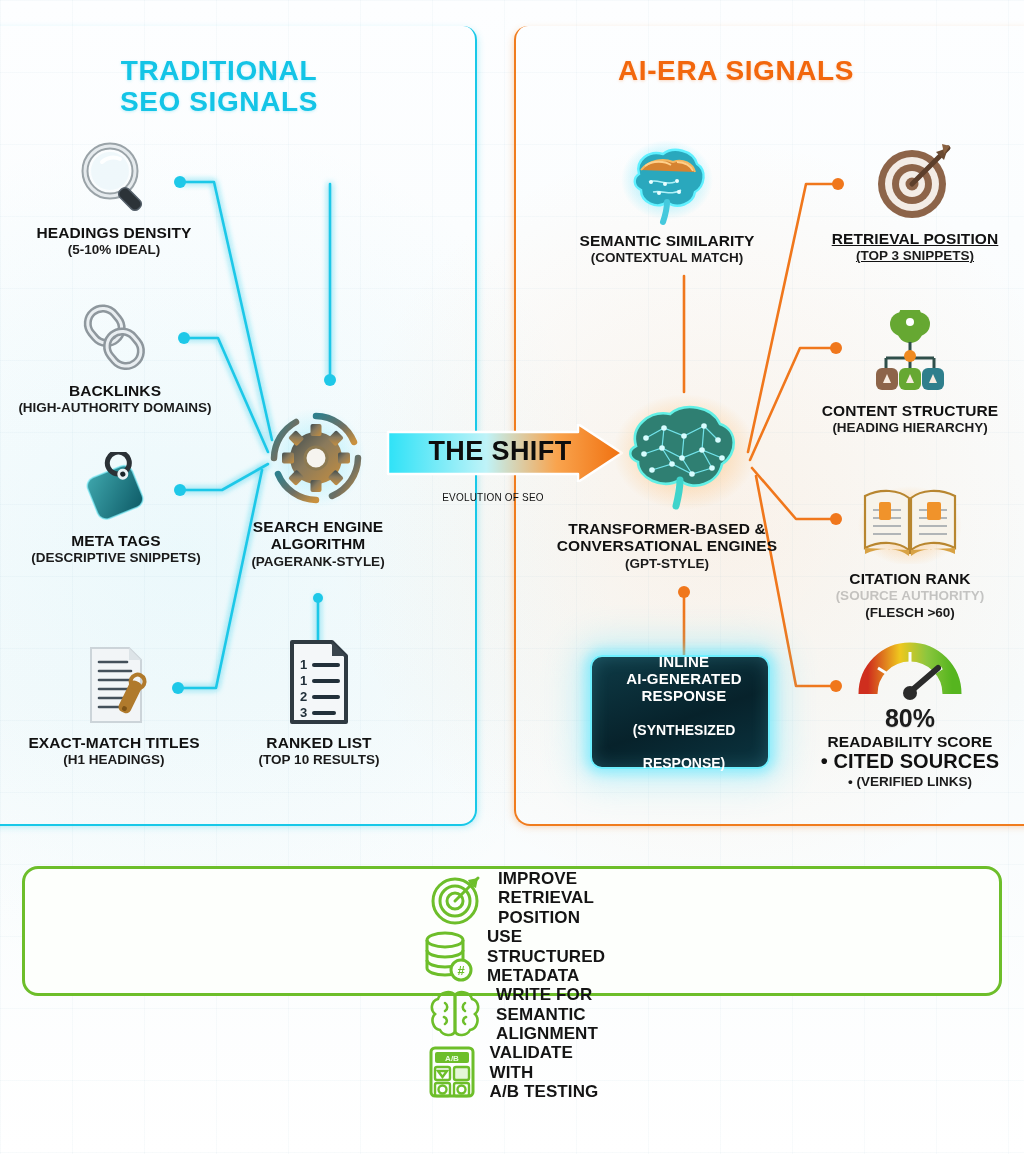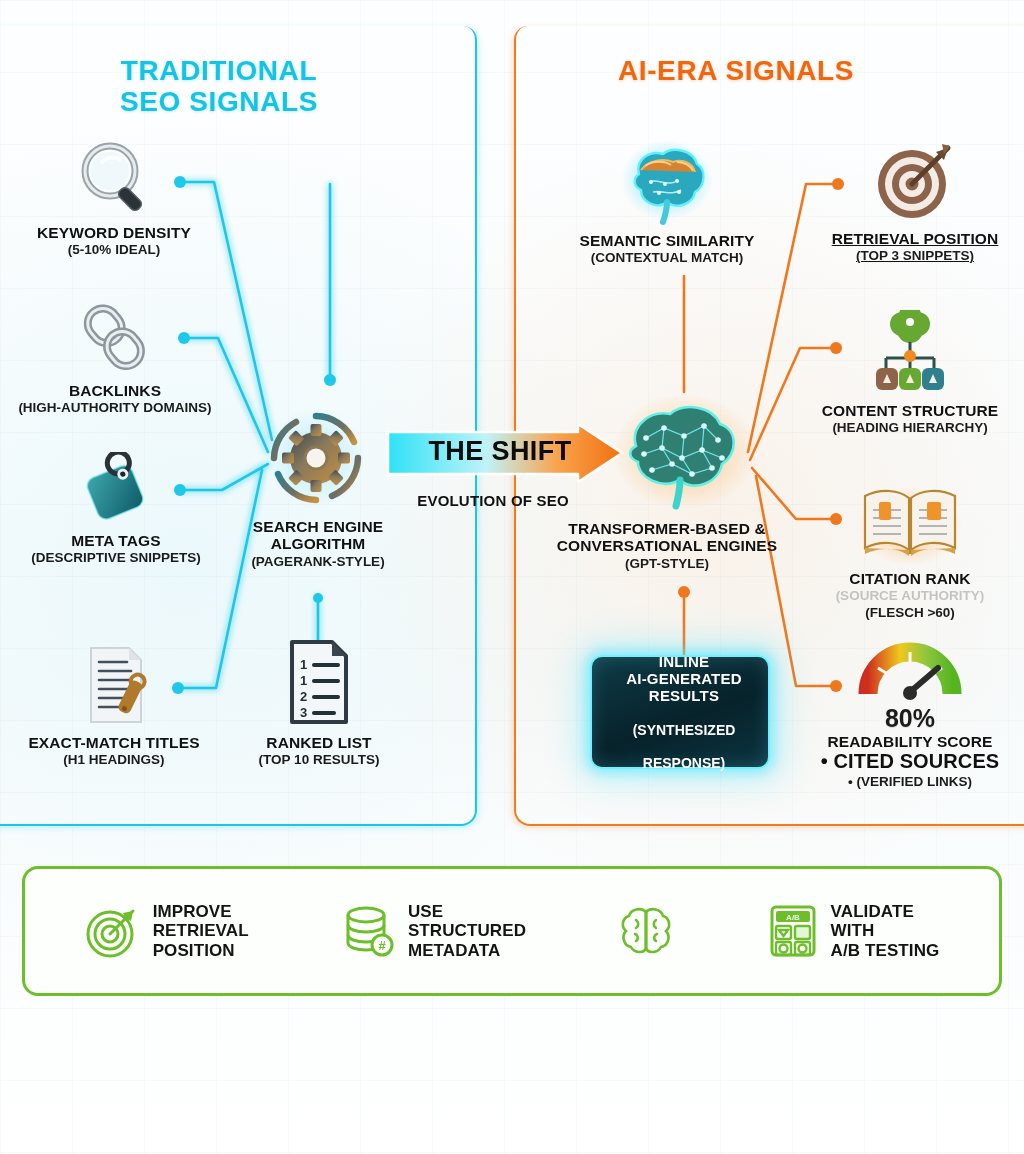--- a/index.html
+++ b/index.html
@@ -72,21 +72,21 @@
   .ico { display:block; margin:0 auto 6px; }
 
   
   #hub-left  { position:absolute; left:262px; top:404px; }
   #hub-right { position:absolute; left:612px; top:392px; }
 
   
   #shift-wrap { position: absolute; left: 386px; top: 424px; width: 238px; }
   #shift-caption {
     margin-top: 6px; text-align: center;
-    font-weight: 700; font-size: 15px; letter-spacing: .2px; color: #111;
+    font-weight: 400; font-size: 10px; letter-spacing: .2px; color: #111;
     padding-right: 24px;
   }
   #shift-label {
     position: absolute; left: 0; top: 0; width: 214px; height: 54px;
     display: flex; align-items: center; justify-content: center;
     font-weight: 800; font-size: 27px; letter-spacing: .4px;
     color: #0d0d0d; padding-left: 14px; text-align: center;
   }
 
   
@@ -108,20 +108,21 @@
     text-shadow: 0 1px 1px rgba(0,0,0,.12);
   }
 
   
   #action-bar {
     position: absolute; left: 22px; top: 866px; width: 980px; height: 130px;
     border: 3px solid #6dbe2a; border-radius: 16px;
     background: #fdfffc;
     display: flex; align-items: center; justify-content: space-around;
     padding: 0 14px;
+    flex-direction: column;
   }
   .action-item { display: flex; align-items: center; gap: 12px; }
   .action-item .txt {
     font-weight: 800; font-size: 17px; line-height: 1.14;
     letter-spacing: .1px; color: #141414; white-space: pre-line;
   }
 
   
   #footer { position: absolute; right: 24px; top: 1055px; display: flex; align-items: center; gap: 16px; }
   #footer .fname { font-weight: 800; font-size: 21px; color: #3a3a3a; text-align: right; letter-spacing: .1px; }
@@ -225,21 +226,21 @@
 
   <div class="node" style="left:14px; top:140px; width:200px;">
     <svg class="ico" width="72" height="78" viewBox="0 0 72 78">
       <circle cx="32" cy="31" r="25" fill="none" stroke="#9aa3a8" stroke-width="7"></circle>
       <circle cx="32" cy="31" r="25" fill="none" stroke="#e6ebee" stroke-width="3"></circle>
       <circle cx="32" cy="31" r="19" fill="rgba(235,245,250,.75)"></circle>
       <path d="M24 22 A16 16 0 0 1 42 19" stroke="#fff" stroke-width="4" fill="none" stroke-linecap="round" opacity=".9"></path>
       <rect x="46" y="46" width="12" height="26" rx="5" transform="rotate(-45 52 59)" fill="#2c3338"></rect>
       <rect x="46" y="46" width="12" height="26" rx="5" transform="rotate(-45 52 59)" fill="none" stroke="#55606a" stroke-width="1.5"></rect>
     </svg>
-    <div class="lbl">KEYWORD DENSITY</div>
+    <div class="lbl">HEADINGS DENSITY</div>
     <div class="sub">(5-10% IDEAL)</div>
   </div>
 
   <div class="node" style="left:0px; top:300px; width:230px;">
     <svg class="ico" width="78" height="76" viewBox="0 0 78 76">
       <g transform="rotate(-40 39 38)">
         <rect x="24" y="4" width="30" height="36" rx="15" fill="none" stroke="#8e979d" stroke-width="8"></rect>
         <rect x="24" y="4" width="30" height="36" rx="15" fill="none" stroke="#e9eef1" stroke-width="3"></rect>
         <rect x="24" y="34" width="30" height="36" rx="15" fill="none" stroke="#8e979d" stroke-width="8"></rect>
         <rect x="24" y="34" width="30" height="36" rx="15" fill="none" stroke="#e9eef1" stroke-width="3"></rect>
@@ -488,21 +489,21 @@
   </div>
   <div class="node" style="left:556px; top:520px; width:222px;">
     <div class="lbl">TRANSFORMER-BASED &amp;</div>
     <div class="lbl">CONVERSATIONAL ENGINES</div>
     <div class="sub">(GPT-STYLE)</div>
   </div>
 
   <div id="inline-box">
     <div class="t1">INLINE</div>
     <div class="t1">AI-GENERATED</div>
-    <div class="t1">RESULTS</div>
+    <div class="t1">RESPONSE</div>
     <div class="t2">(SYNTHESIZED</div>
     <div class="t2">RESPONSE)</div>
   </div>
 
   <div id="action-bar">
 
     <div class="action-item">
       <svg width="56" height="56" viewBox="0 0 56 56">
         <g fill="none" stroke="#6dbe2a" stroke-width="3">
           <circle cx="25" cy="31" r="22"></circle>
@@ -538,20 +539,23 @@
         <g fill="none" stroke="#6dbe2a" stroke-width="2.6" stroke-linecap="round">
           <path d="M29 9 C24 4 14 6 12 13 C5 15 4 24 9 28 C4 33 7 43 14 44 C17 50 27 51 29 45 Z"></path>
           <path d="M29 9 C34 4 44 6 46 13 C53 15 54 24 49 28 C54 33 51 43 44 44 C41 50 31 51 29 45 Z"></path>
           <path d="M29 9 V45"></path>
           <path d="M19 17 C22 19 22 23 19 25"></path>
           <path d="M18 31 C21 32 22 36 19 38"></path>
           <path d="M39 17 C36 19 36 23 39 25"></path>
           <path d="M40 31 C37 32 36 36 39 38"></path>
         </g>
       </svg>
+      <div class="txt">WRITE FOR
+SEMANTIC
+ALIGNMENT</div>
     </div>
 
     <div class="action-item">
       <svg width="52" height="56" viewBox="0 0 52 56">
         <rect x="5" y="4" width="42" height="48" rx="4" fill="none" stroke="#6dbe2a" stroke-width="3"></rect>
         <rect x="9" y="8" width="34" height="11" rx="2" fill="#6dbe2a"></rect>
         <text x="26" y="17" font-family="Liberation Sans, sans-serif" font-size="8" font-weight="700" fill="#eafbe0" text-anchor="middle">A/B</text>
         <g fill="none" stroke="#6dbe2a" stroke-width="2.4">
           <rect x="9" y="23" width="15" height="13" rx="2"></rect>
           <rect x="28" y="23" width="15" height="13" rx="2" fill="#e4f6d8" stroke="none"></rect>

